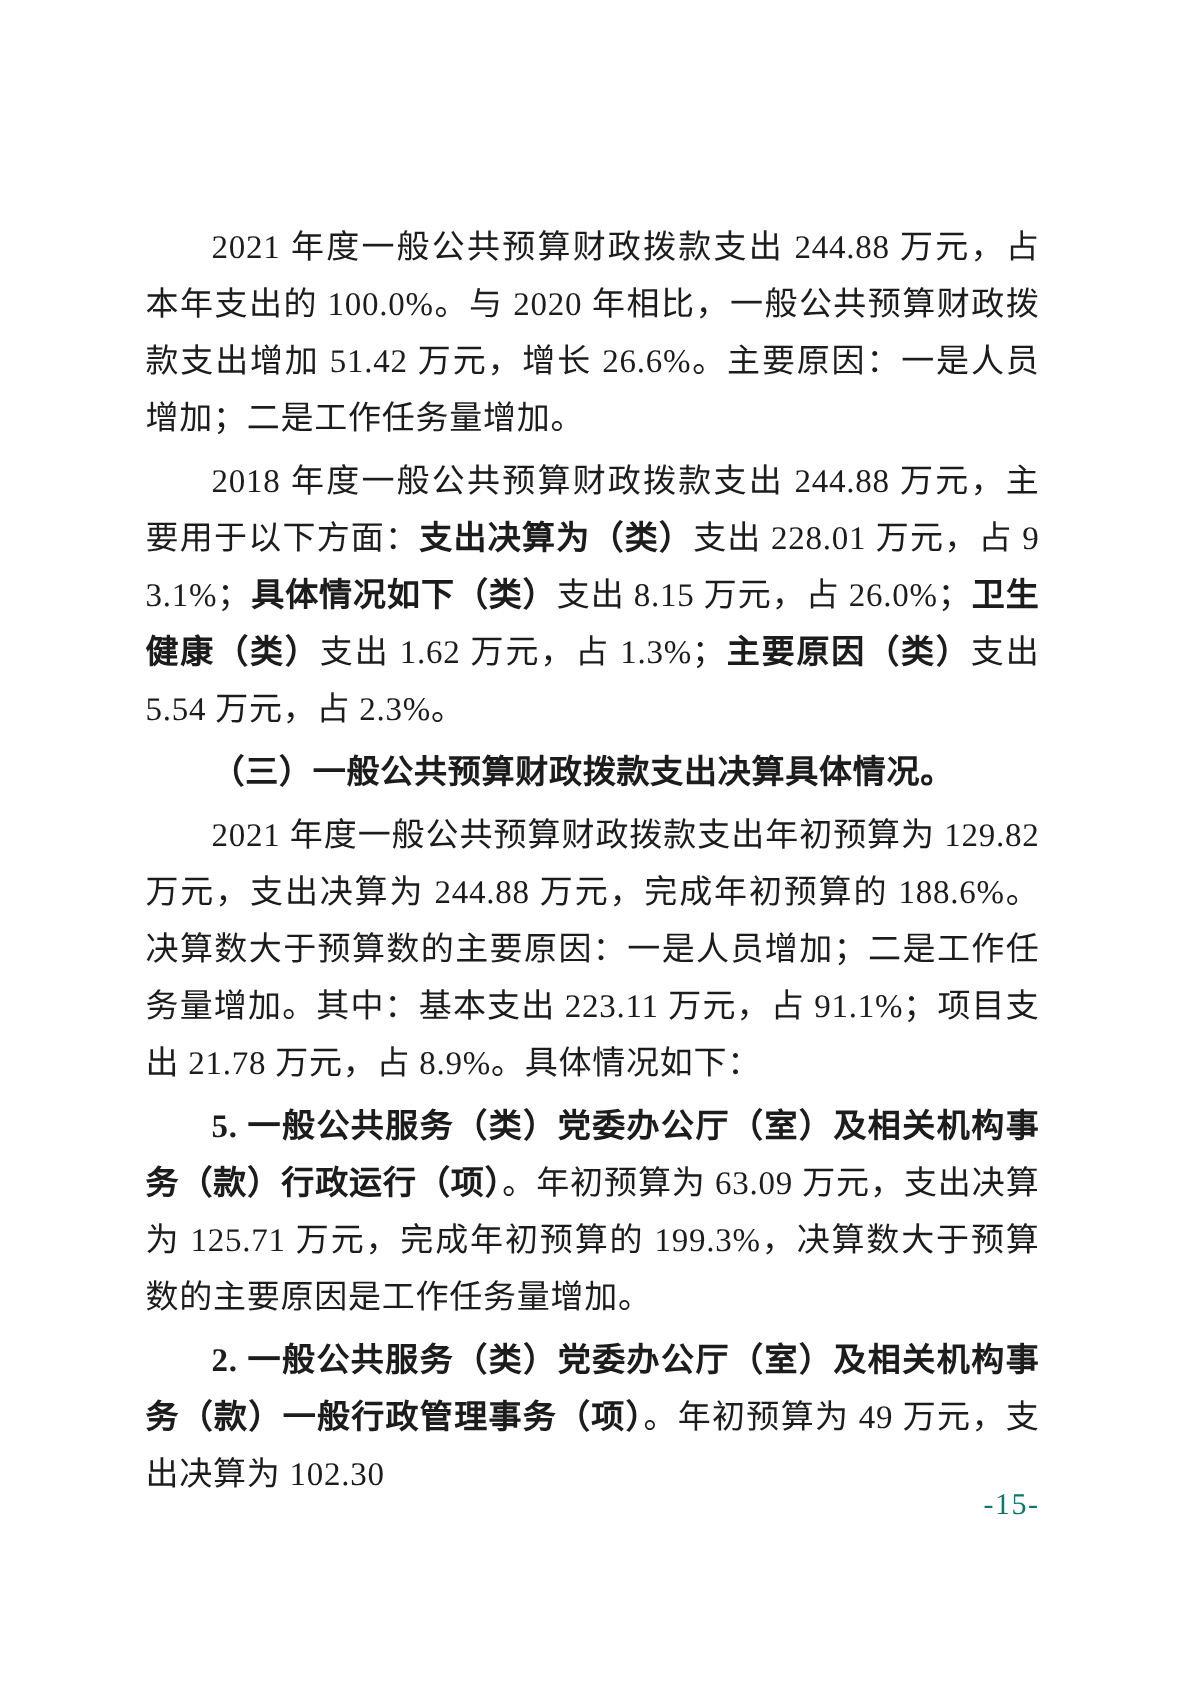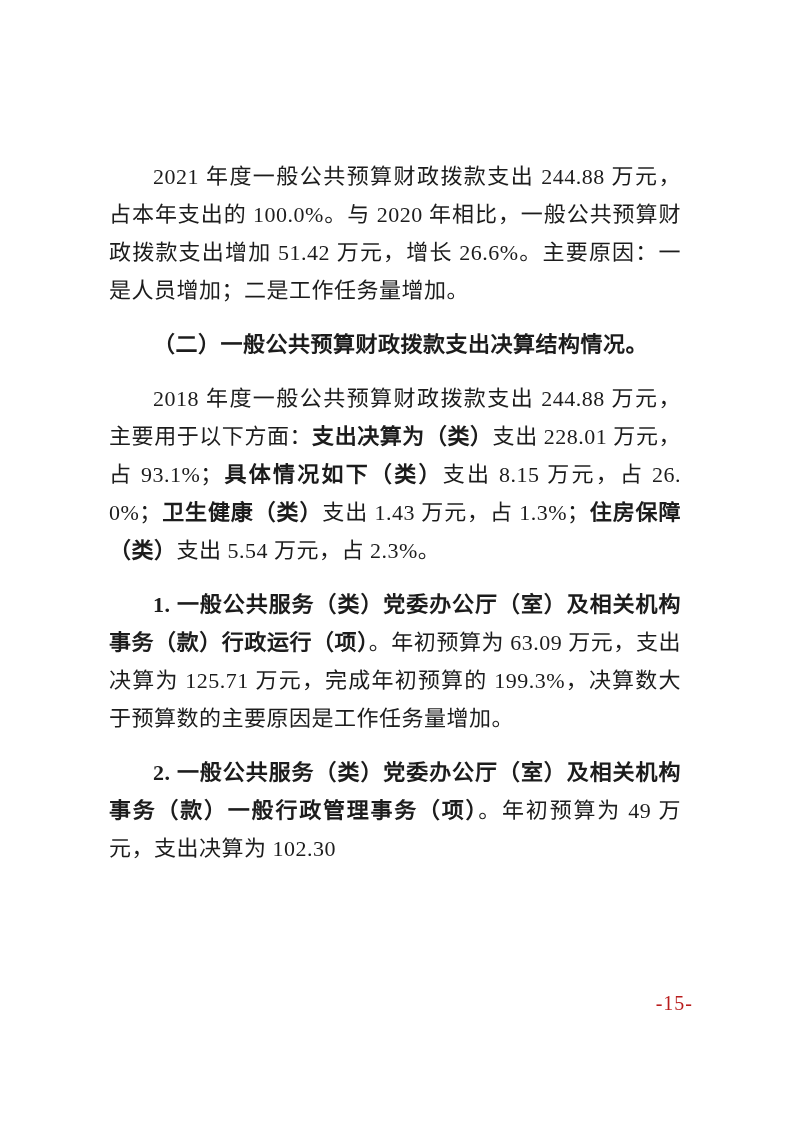--- a/index.html
+++ b/index.html
@@ -16,49 +16,50 @@
     font-family: "Liberation Serif", "DejaVu Serif", serif;
     color: #1c1c1c;
   }
   .doc-body {
     position: absolute;
     left: 93px;
     top: 142px;
     width: 604px;
   }
   p.para {
-    margin: 16px;
+    margin: 4px;
     padding: 0;
     font-size: 22px;
     line-height: 38px;
     text-align: justify;
     text-indent: 2em;
     letter-spacing: 0.5px;
     word-break: break-all;
   }
   p.para span { display: inline; }
   p.heading span,
   span.bold {
     font-weight: 700;
   }
   .page-number {
     position: absolute;
     top: 991px;
     right: 100px;
     font-size: 20px;
     line-height: 24px;
     letter-spacing: 1px;
-    color: #b91c1c;
+    color: #0f766e;
   }
 </style>
 </head>
 <body>
 
 <div class="page">
   <div class="doc-body">
       <p class="para body"><span>2021 年度一般公共预算财政拨款支出 244.88 万元，占本年支出的 100.0%。与 2020 年相比，一般公共预算财政拨款支出增加 51.42 万元，增长 26.6%。主要原因：一是人员增加；二是工作任务量增加。</span></p>
-      <p class="para heading"><span class="bold">（二）一般公共预算财政拨款支出决算结构情况。</span></p>
-      <p class="para body"><span>2018 年度一般公共预算财政拨款支出 244.88 万元，主要用于以下方面：</span><span class="bold">支出决算为（类）</span><span>支出 228.01 万元，占 93.1%；</span><span class="bold">具体情况如下（类）</span><span>支出 8.15 万元，占 26.0%；</span><span class="bold">卫生健康（类）</span><span>支出 1.43 万元，占 1.3%；</span><span class="bold">住房保障（类）</span><span>支出 5.54 万元，占 2.3%。</span></p>
-      <p class="para body"><span class="bold">1. 一般公共服务（类）党委办公厅（室）及相关机构事务（款）行政运行（项）</span><span>。年初预算为 63.09 万元，支出决算为 125.71 万元，完成年初预算的 199.3%，决算数大于预算数的主要原因是工作任务量增加。</span></p>
+      <p class="para body"><span>2018 年度一般公共预算财政拨款支出 244.88 万元，主要用于以下方面：</span><span class="bold">支出决算为（类）</span><span>支出 228.01 万元，占 93.1%；</span><span class="bold">具体情况如下（类）</span><span>支出 8.15 万元，占 26.0%；</span><span class="bold">卫生健康（类）</span><span>支出 1.62 万元，占 1.3%；</span><span class="bold">主要原因（类）</span><span>支出 5.54 万元，占 2.3%。</span></p>
+      <p class="para heading"><span class="bold">（三）一般公共预算财政拨款支出决算具体情况。</span></p>
+      <p class="para body"><span>2021 年度一般公共预算财政拨款支出年初预算为 129.82 万元，支出决算为 244.88 万元，完成年初预算的 188.6%。决算数大于预算数的主要原因：一是人员增加；二是工作任务量增加。其中：基本支出 223.11 万元，占 91.1%；项目支出 21.78 万元，占 8.9%。具体情况如下：</span></p>
+      <p class="para body"><span class="bold">5. 一般公共服务（类）党委办公厅（室）及相关机构事务（款）行政运行（项）</span><span>。年初预算为 63.09 万元，支出决算为 125.71 万元，完成年初预算的 199.3%，决算数大于预算数的主要原因是工作任务量增加。</span></p>
       <p class="para body"><span class="bold">2. 一般公共服务（类）党委办公厅（室）及相关机构事务（款）一般行政管理事务（项）</span><span>。年初预算为 49 万元，支出决算为 102.30</span></p>
     </div>
   <div class="page-number">-15-</div>
 </div>
 
 </body></html>

